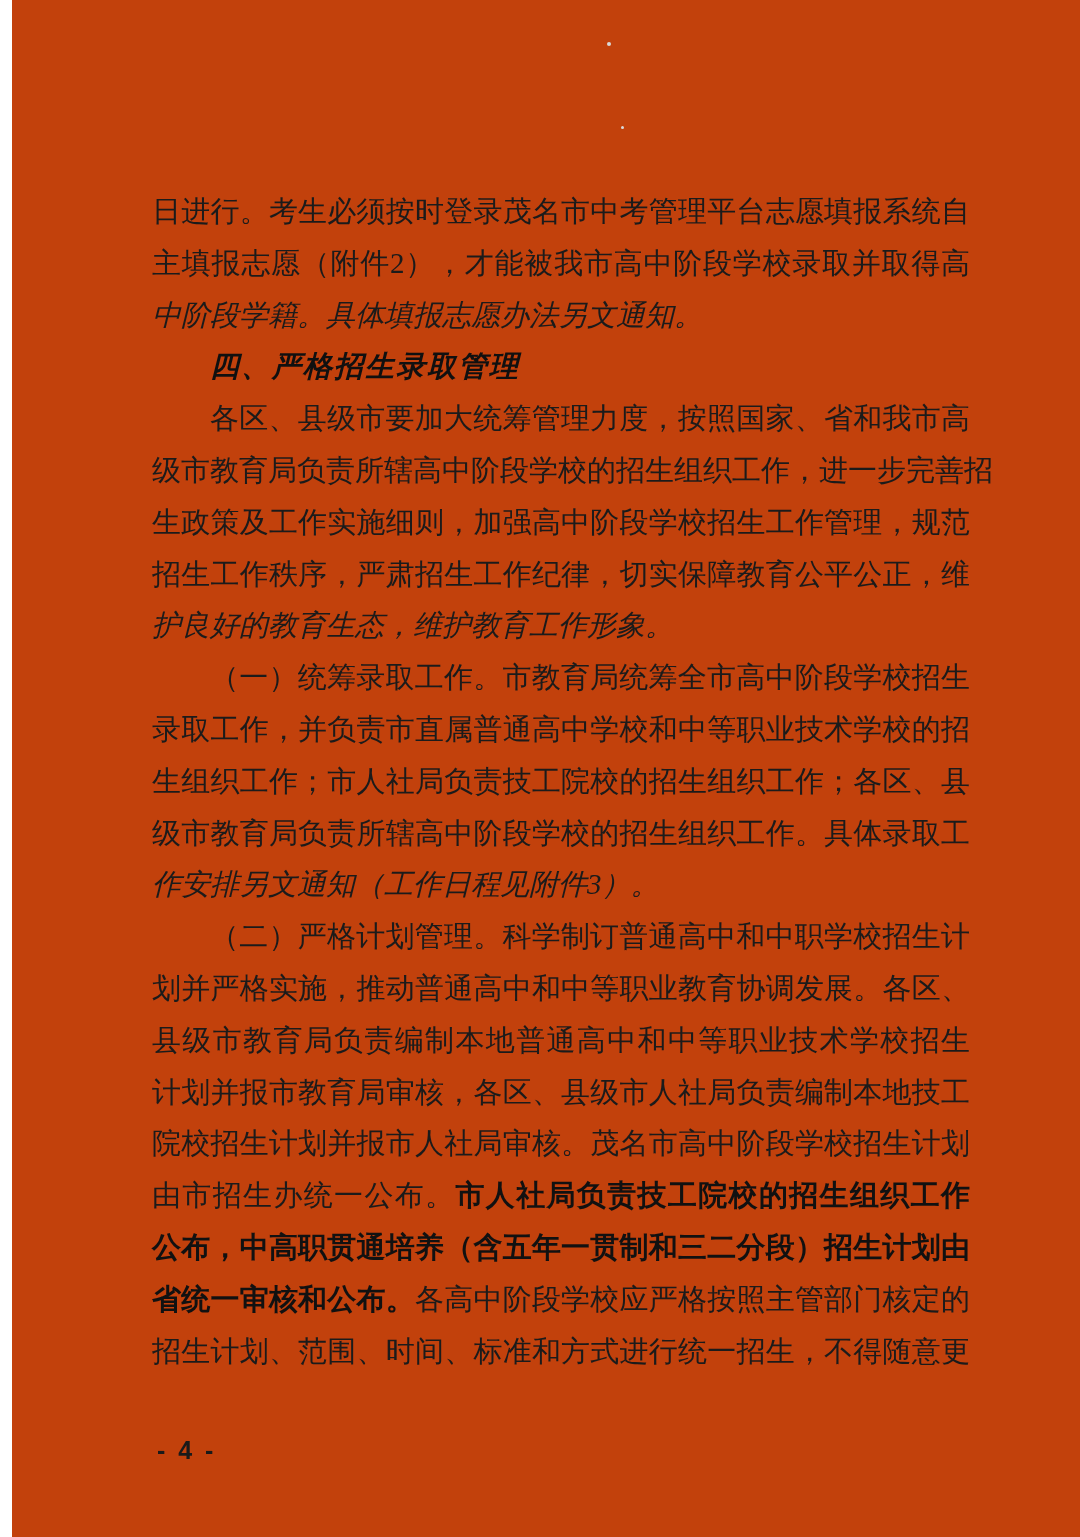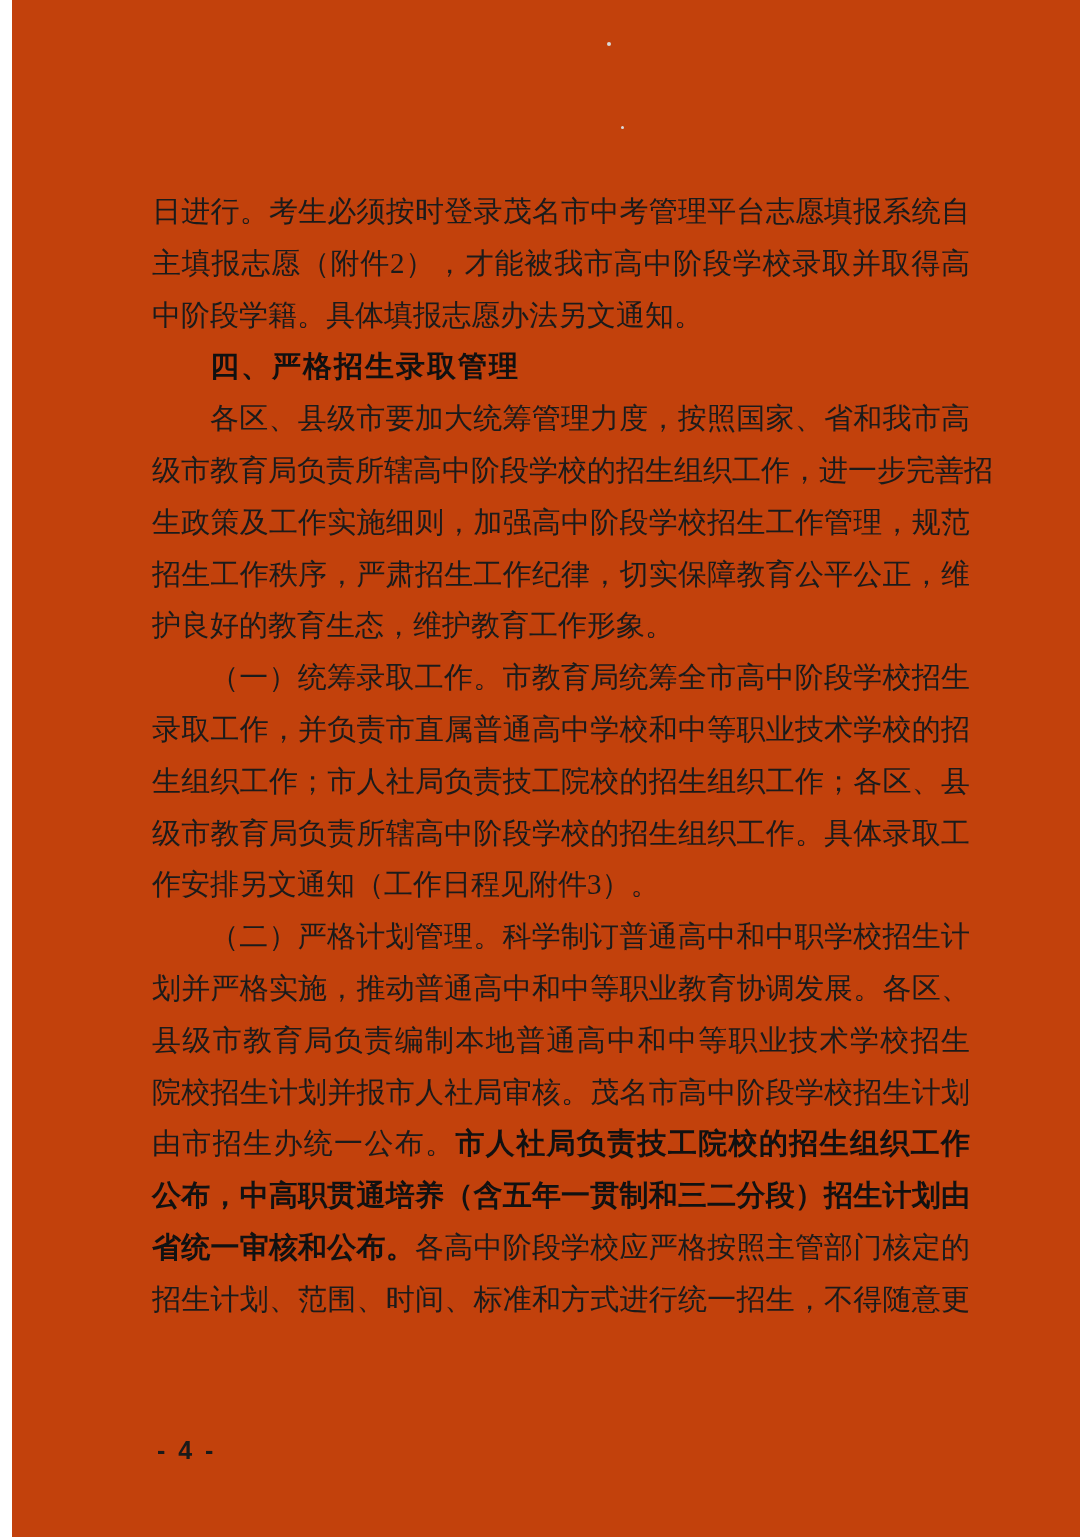--- a/index.html
+++ b/index.html
@@ -27,20 +27,21 @@
     line-height: 51.8px;
     font-size: 29px;
     color: #1b1b1b;
     text-align: justify;
     text-align-last: justify;
     word-break: break-all;
     white-space: nowrap;
   }
   .line.last {
     text-align-last: left;
+    font-style: italic;
   }
   .line.ind {
     text-indent: 58px;
   }
   .b {
     font-weight: 700;
     color: #111111;
   }
   .heading {
     font-family: "Liberation Sans", "DejaVu Sans", sans-serif;
@@ -88,20 +89,21 @@
 
     <div class="line ind">（一）统筹录取工作。市教育局统筹全市高中阶段学校招生</div>
     <div class="line">录取工作，并负责市直属普通高中学校和中等职业技术学校的招</div>
     <div class="line">生组织工作；市人社局负责技工院校的招生组织工作；各区、县</div>
     <div class="line">级市教育局负责所辖高中阶段学校的招生组织工作。具体录取工</div>
     <div class="line last">作安排另文通知（工作日程见附件3）。</div>
 
     <div class="line ind">（二）严格计划管理。科学制订普通高中和中职学校招生计</div>
     <div class="line">划并严格实施，推动普通高中和中等职业教育协调发展。各区、</div>
     <div class="line">县级市教育局负责编制本地普通高中和中等职业技术学校招生</div>
+    <div class="line">计划并报市教育局审核，各区、县级市人社局负责编制本地技工</div>
     <div class="line">院校招生计划并报市人社局审核。茂名市高中阶段学校招生计划</div>
 
     <div class="line">
       <span>由市招生办统一公布。</span><span class="b">市人社局负责技工院校的招生组织工作</span>
     </div>
 
     <div class="line b">公布，中高职贯通培养（含五年一贯制和三二分段）招生计划由</div>
 
     <div class="line">
       <span class="b">省统一审核和公布。</span><span>各高中阶段学校应严格按照主管部门核定的</span>

